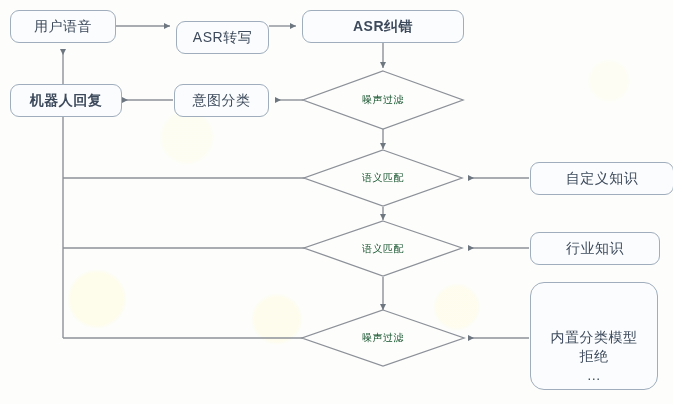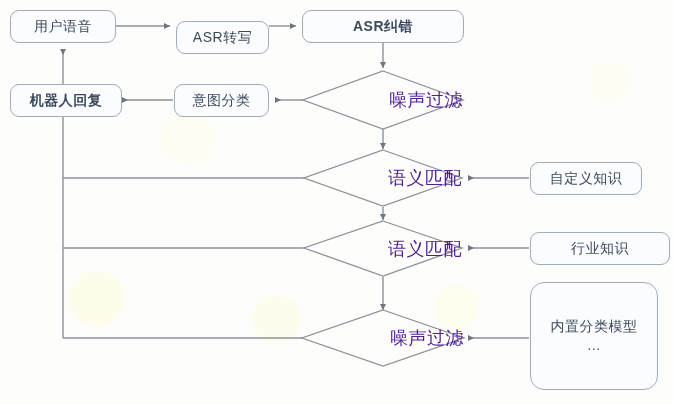--- a/index.html
+++ b/index.html
@@ -60,27 +60,26 @@
     border-radius: 14px;
     flex-direction: column;
     justify-content: center;
     padding: 4px 0;
   }
   .box.multiline .ml-line {
     display: block;
     width: 100%;
   }
   .diamond {
-    color: #4c1d95;
-    font-size: 18px;
+    color: #14532d;
+    font-size: 10px;
     letter-spacing: 0.5px;
     background: transparent;
     border: none;
     pointer-events: none;
-    justify-content: flex-end;
   }
   .diamond .dlabel {
     position: relative;
     z-index: 3;
   }
 </style>
 </head>
 <body>
 
 <div id="canvas">
@@ -154,30 +153,31 @@
   </div>
 
   <div class="node box" style="left:174px; top:84px; width:95px; height:33px;">
     <span>意图分类</span>
   </div>
 
   <div class="node box" style="left:10px; top:84px; width:112px; height:33px;font-weight:bold;">
     <span>机器人回复</span>
   </div>
 
-  <div class="node box" style="left:530px; top:162px; width:112px; height:33px;">
+  <div class="node box" style="left:530px; top:162px; width:144px; height:33px;">
     <span>自定义知识</span>
   </div>
 
-  <div class="node box" style="left:530px; top:232px; width:140px; height:33px;">
+  <div class="node box" style="left:530px; top:232px; width:130px; height:33px;">
     <span>行业知识</span>
   </div>
 
-  <div class="node box multiline" style="left:530px; top:282px; width:128px; height:108px;">
+  <div class="node box multiline" style="left:530px; top:282px; width:128px; height:108px;justify-content:flex-end;">
     <span class="ml-line">内置分类模型</span>
+    <span class="ml-line">拒绝</span>
     <span class="ml-line">…</span>
   </div>
 
   <div class="node diamond" style="left:303px; top:71px; width:160px; height:58px;">
     <span class="dlabel">噪声过滤</span>
   </div>
 
   <div class="node diamond" style="left:304px; top:150px; width:158px; height:56px;">
     <span class="dlabel">语义匹配</span>
   </div>

